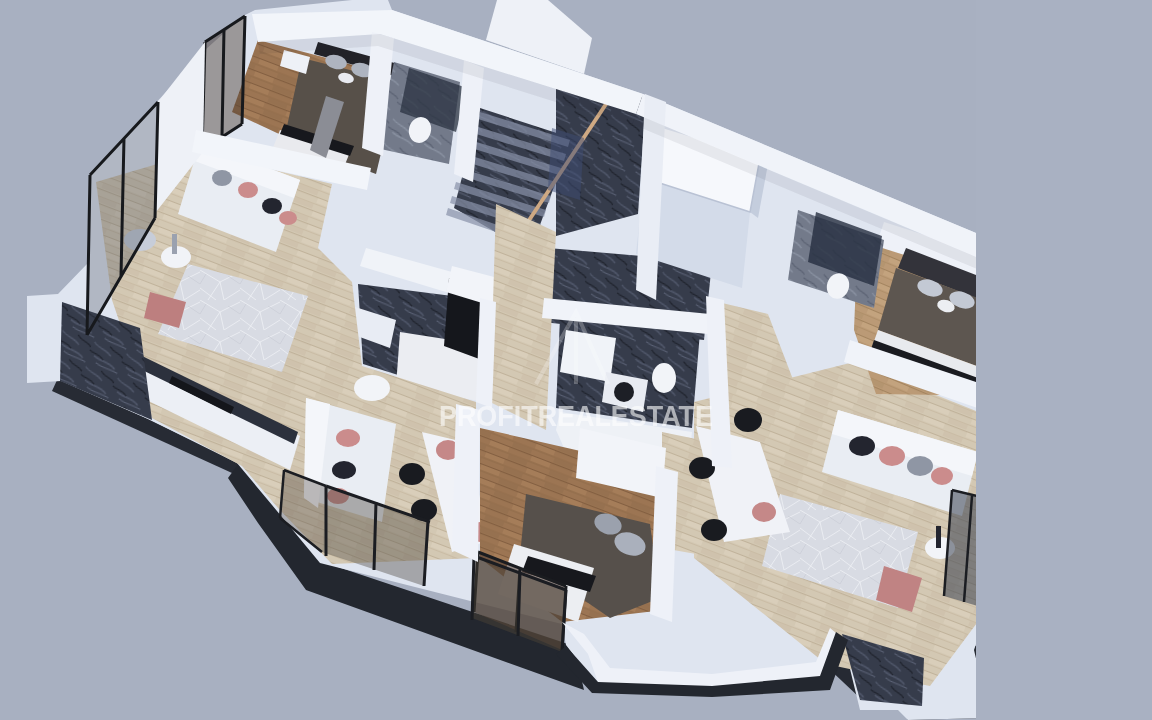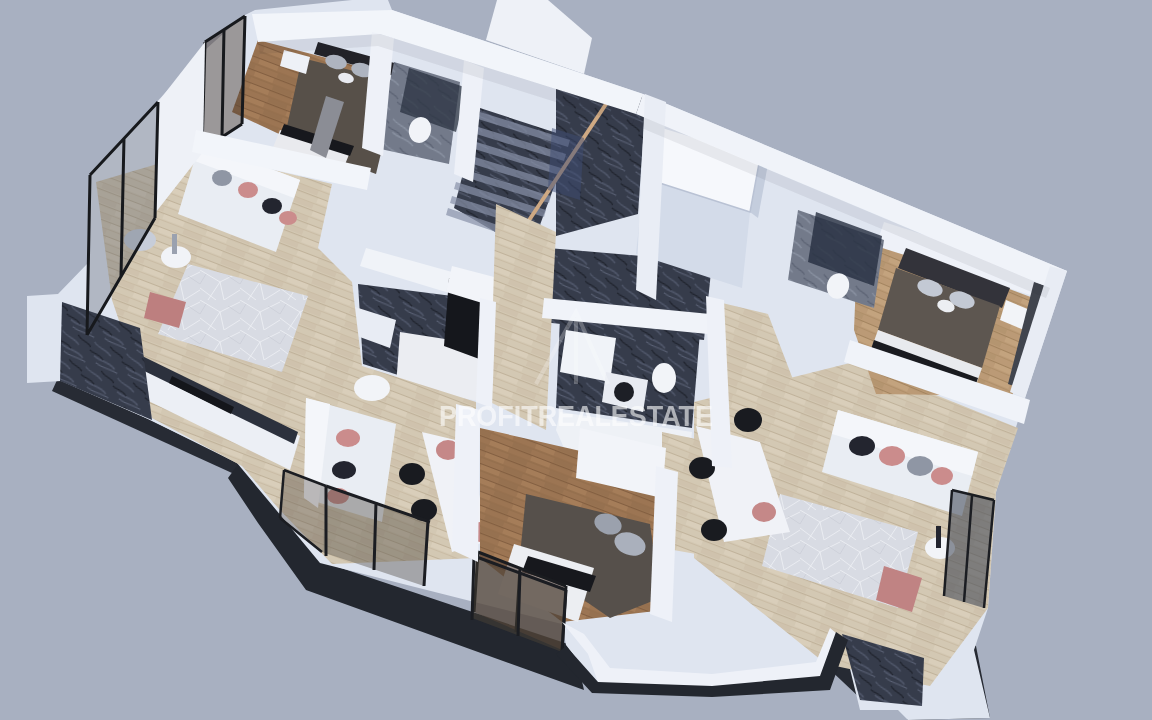--- a/index.html
+++ b/index.html
@@ -1,16 +1,16 @@
 <!DOCTYPE html>
 <html><head>
 <meta charset="utf-8">
 <style>
 html,body{margin:0;padding:0;background:#a9b1c2;}
-#stage{position:relative;width:1152px;height:720px;overflow:hidden;font-family:"Liberation Sans",sans-serif;text-decoration:underline;}
+#stage{position:relative;width:976px;height:720px;overflow:hidden;font-family:"Liberation Sans",sans-serif;text-decoration:underline;}
 </style>
 </head>
 <body>
 <div id="stage">
 <svg width="1152" height="720" viewBox="0 0 1152 720">
 <defs>
 <pattern id="marbtx" width="34" height="26" patternUnits="userSpaceOnUse" patternTransform="rotate(20)">
 <rect width="34" height="26" fill="#363c4b"></rect>
 <path d="M2 3 C8 8,16 6,22 11 M6 16 C14 20,22 16,30 22" stroke="#4e5568" stroke-width="1.6" fill="none"></path>
 <path d="M18 2 C24 7,30 5,34 9 M0 12 C6 15,10 12,16 17" stroke="#20242e" stroke-width="1.3" fill="none"></path>

